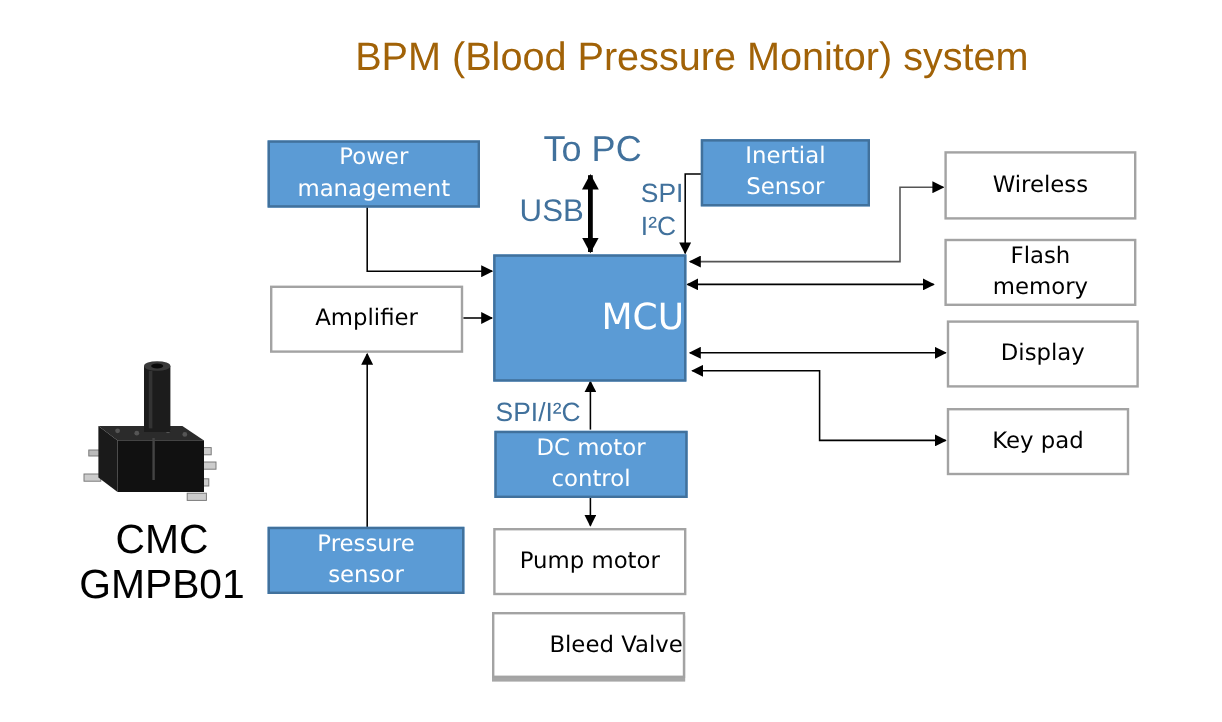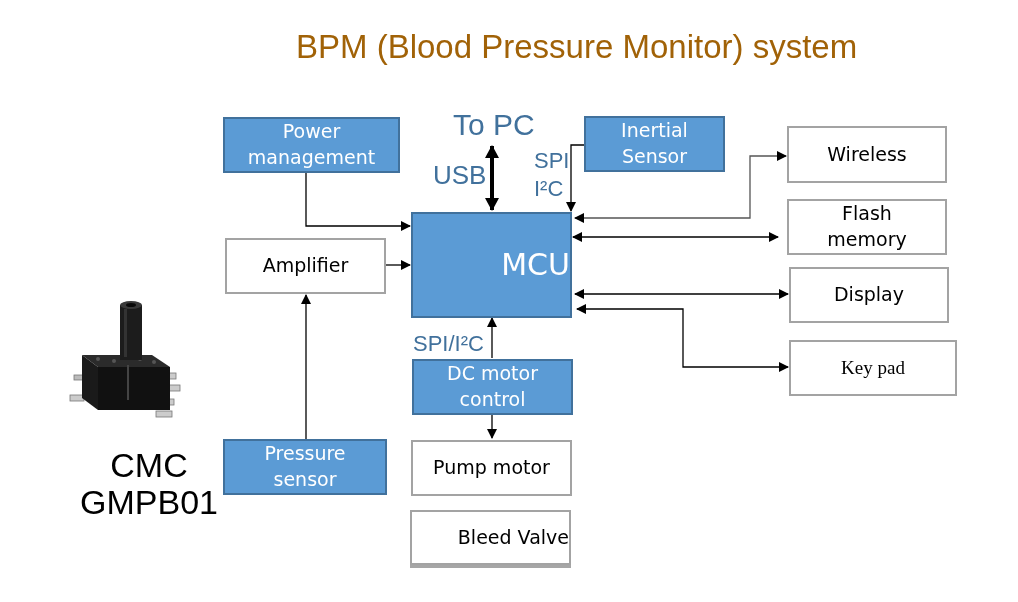--- a/index.html
+++ b/index.html
@@ -89,21 +89,21 @@
 </div>
 
 <div class="box white" style="left:787px;top:199px;width:160px;height:56px;">
   <span style="width:100px;">Flash memory</span>
 </div>
 
 <div class="box white" style="left:789px;top:267px;width:160px;height:56px;">
   <span>Display</span>
 </div>
 
-<div class="box white" style="left:789px;top:340px;width:168px;height:56px;font-family:Liberation Serif, serif;">
+<div class="box white" style="left:789px;top:340px;width:152px;height:56px;">
   <span>Key pad</span>
 </div>
 
 <div class="label-blue" style="left:453px;top:108px;font-size:30px;">To PC</div>
 <div class="label-blue" style="left:433px;top:160px;font-size:26px;">USB</div>
 <div class="label-blue" style="left:534px;top:148px;font-size:22px;">SPI</div>
 <div class="label-blue" style="left:534px;top:176px;font-size:22px;">I²C</div>
 <div class="label-blue" style="left:413px;top:331px;font-size:22px;">SPI/I²C</div>
 
 <svg style="position:absolute;left:60px;top:295px;" width="140" height="130" viewBox="0 0 140 130">
@@ -125,16 +125,16 @@
   <circle cx="54" cy="66" r="2" fill="#555"></circle>
   <circle cx="80" cy="64" r="2" fill="#555"></circle>
   <circle cx="94" cy="67" r="2" fill="#555"></circle>
 
   <rect x="60" y="10" width="22" height="55" fill="#1c1c1c"></rect>
   <ellipse cx="71" cy="10" rx="11" ry="4" fill="#3a3a3a"></ellipse>
   <ellipse cx="71" cy="10" rx="5" ry="2" fill="#0a0a0a"></ellipse>
   <rect x="64" y="14" width="3" height="48" fill="#333"></rect>
   <rect x="67" y="70" width="2" height="35" fill="#444"></rect>
 </svg>
-<div class="sensor-label" style="left:69px;top:432px;width:160px;margin-top:15px;">
+<div class="sensor-label" style="left:55px;top:432px;width:160px;">
   <div>CMC</div>
   <div>GMPB01</div>
 </div>
 
 </body></html>

